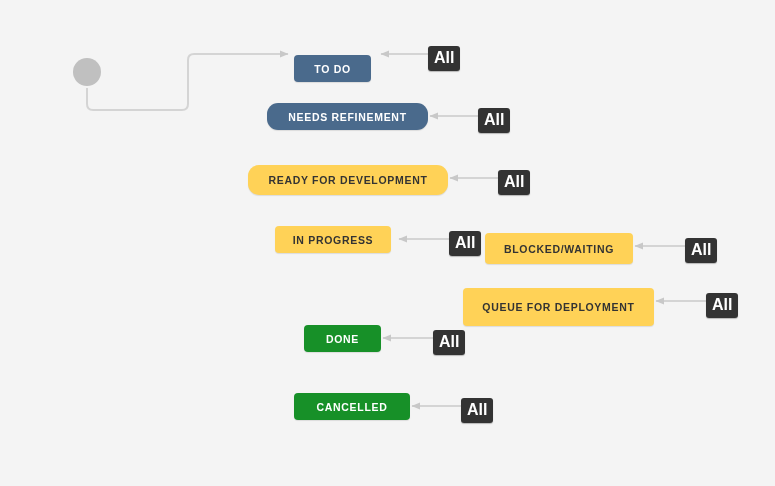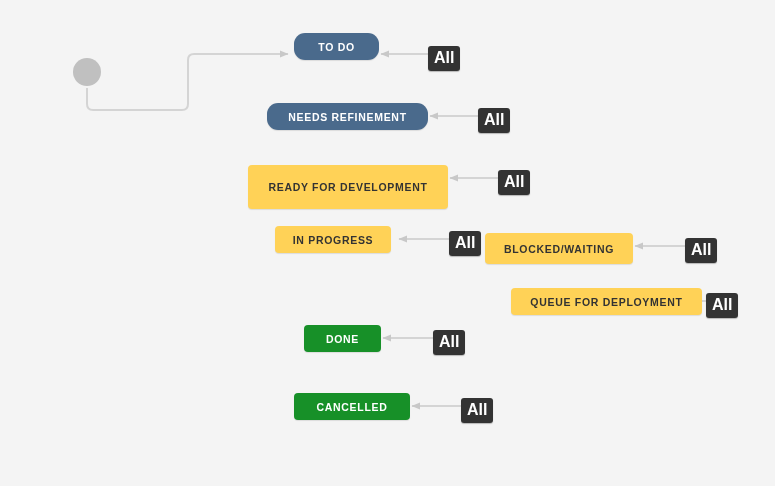--- a/index.html
+++ b/index.html
@@ -102,36 +102,36 @@
         <path d="M 685 246 L 635 246" fill="none" stroke="#d4d4d4" stroke-width="2" marker-end="url(#arrow-left)"></path>
         <path d="M 706 301 L 656 301" fill="none" stroke="#d4d4d4" stroke-width="2" marker-end="url(#arrow-left)"></path>
         <path d="M 433 338 L 383 338" fill="none" stroke="#d4d4d4" stroke-width="2" marker-end="url(#arrow-left)"></path>
         <path d="M 461 406 L 412 406" fill="none" stroke="#d4d4d4" stroke-width="2" marker-end="url(#arrow-left)"></path>
       </g>
   </svg>
 
   <div class="start-node" id="start-node" style="left: 73px; top: 58px; width: 28px; height: 28px; background: rgb(192, 192, 192);"></div>
 
   <div id="node-layer">
-      <div class="status-node blue" style="left: 294px; top: 33px; width: 85px; height: 27px; border-radius: 11px;">
+      <div class="status-node blue" style="left: 294px; top: 55px; width: 77px; height: 27px;">
         <span>TO DO</span>
       </div>
       <div class="status-node blue" style="left: 267px; top: 103px; width: 161px; height: 27px; border-radius: 11px;">
         <span>NEEDS REFINEMENT</span>
       </div>
-      <div class="status-node yellow" style="left: 248px; top: 165px; width: 200px; height: 44px;">
+      <div class="status-node yellow" style="left: 248px; top: 165px; width: 200px; height: 30px; border-radius: 11px;">
         <span>READY FOR DEVELOPMENT</span>
       </div>
       <div class="status-node yellow" style="left: 275px; top: 226px; width: 116px; height: 27px;">
         <span>IN PROGRESS</span>
       </div>
       <div class="status-node yellow" style="left: 485px; top: 233px; width: 148px; height: 31px;">
         <span>BLOCKED/WAITING</span>
       </div>
-      <div class="status-node yellow" style="left: 463px; top: 288px; width: 191px; height: 27px; margin-left: 48px;">
+      <div class="status-node yellow" style="left: 463px; top: 288px; width: 191px; height: 38px;">
         <span>QUEUE FOR DEPLOYMENT</span>
       </div>
       <div class="status-node green" style="left: 304px; top: 325px; width: 77px; height: 27px;">
         <span>DONE</span>
       </div>
       <div class="status-node green" style="left: 294px; top: 393px; width: 116px; height: 27px;">
         <span>CANCELLED</span>
       </div>
     </div>
 

